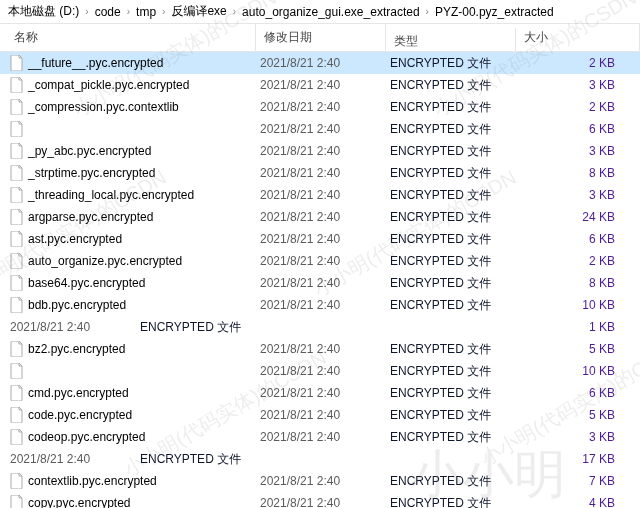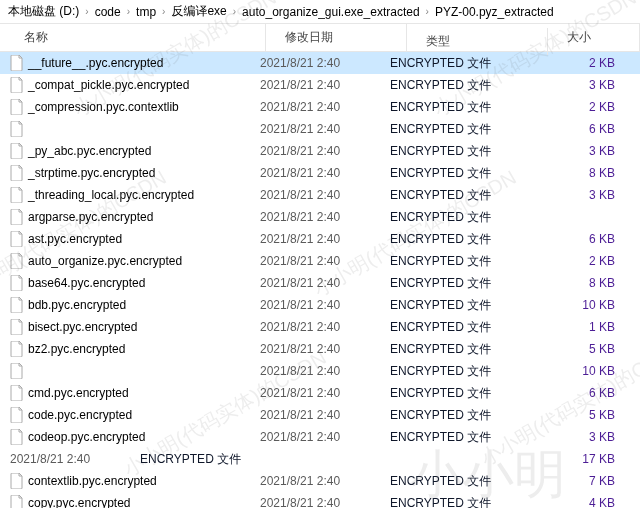--- a/index.html
+++ b/index.html
@@ -45,22 +45,21 @@
   }
   .crumb { color: #000; cursor: default; }
   .sep { margin: 0 6px; color: #888; font-size: 10px; }
   
   .headers {
     display: flex;
     align-items: center;
     border-bottom: 1px solid #e6e6e6;
     height: 28px;
     background: #fff;
-    padding-left: 16px;
-    gap: 11px;
+    padding-left: 6px;
   }
   .headers .col {
     display: flex;
     align-items: center;
     height: 100%;
     border-right: 1px solid #e6e6e6;
     padding: 0 8px;
     color: #444;
     font-size: 12px;
   }
@@ -209,20 +208,21 @@
     <div class="row">
       <div class="cell c-name">
         <svg class="file-icon" viewBox="0 0 14 16">
           <path d="M2 0h7l3 3v12a1 1 0 0 1-1 1H2a1 1 0 0 1-1-1V1a1 1 0 0 1 1-1z" fill="#fff" stroke="#aaa" stroke-width="1"></path>
           <path d="M9 0v3h3" fill="none" stroke="#aaa" stroke-width="1"></path>
         </svg>
         <span>argparse.pyc.encrypted</span>
       </div>
       <div class="cell c-date">2021/8/21 2:40</div>
       <div class="cell c-type">ENCRYPTED 文件</div>
+      <div class="cell c-size">24 KB</div>
     </div>
     <div class="row">
       <div class="cell c-name">
         <svg class="file-icon" viewBox="0 0 14 16">
           <path d="M2 0h7l3 3v12a1 1 0 0 1-1 1H2a1 1 0 0 1-1-1V1a1 1 0 0 1 1-1z" fill="#fff" stroke="#aaa" stroke-width="1"></path>
           <path d="M9 0v3h3" fill="none" stroke="#aaa" stroke-width="1"></path>
         </svg>
         <span>ast.pyc.encrypted</span>
       </div>
       <div class="cell c-date">2021/8/21 2:40</div>
@@ -259,27 +259,20 @@
           <path d="M2 0h7l3 3v12a1 1 0 0 1-1 1H2a1 1 0 0 1-1-1V1a1 1 0 0 1 1-1z" fill="#fff" stroke="#aaa" stroke-width="1"></path>
           <path d="M9 0v3h3" fill="none" stroke="#aaa" stroke-width="1"></path>
         </svg>
         <span>bdb.pyc.encrypted</span>
       </div>
       <div class="cell c-date">2021/8/21 2:40</div>
       <div class="cell c-type">ENCRYPTED 文件</div>
       <div class="cell c-size">10 KB</div>
     </div>
     <div class="row">
-      <div class="cell c-name">
-        <svg class="file-icon" viewBox="0 0 14 16">
-          <path d="M2 0h7l3 3v12a1 1 0 0 1-1 1H2a1 1 0 0 1-1-1V1a1 1 0 0 1 1-1z" fill="#fff" stroke="#aaa" stroke-width="1"></path>
-          <path d="M9 0v3h3" fill="none" stroke="#aaa" stroke-width="1"></path>
-        </svg>
-        <span>bisect.pyc.encrypted</span>
-      </div>
       <div class="cell c-date">2021/8/21 2:40</div>
       <div class="cell c-type">ENCRYPTED 文件</div>
       <div class="cell c-size">1 KB</div>
     </div>
     <div class="row">
       <div class="cell c-name">
         <svg class="file-icon" viewBox="0 0 14 16">
           <path d="M2 0h7l3 3v12a1 1 0 0 1-1 1H2a1 1 0 0 1-1-1V1a1 1 0 0 1 1-1z" fill="#fff" stroke="#aaa" stroke-width="1"></path>
           <path d="M9 0v3h3" fill="none" stroke="#aaa" stroke-width="1"></path>
         </svg>

